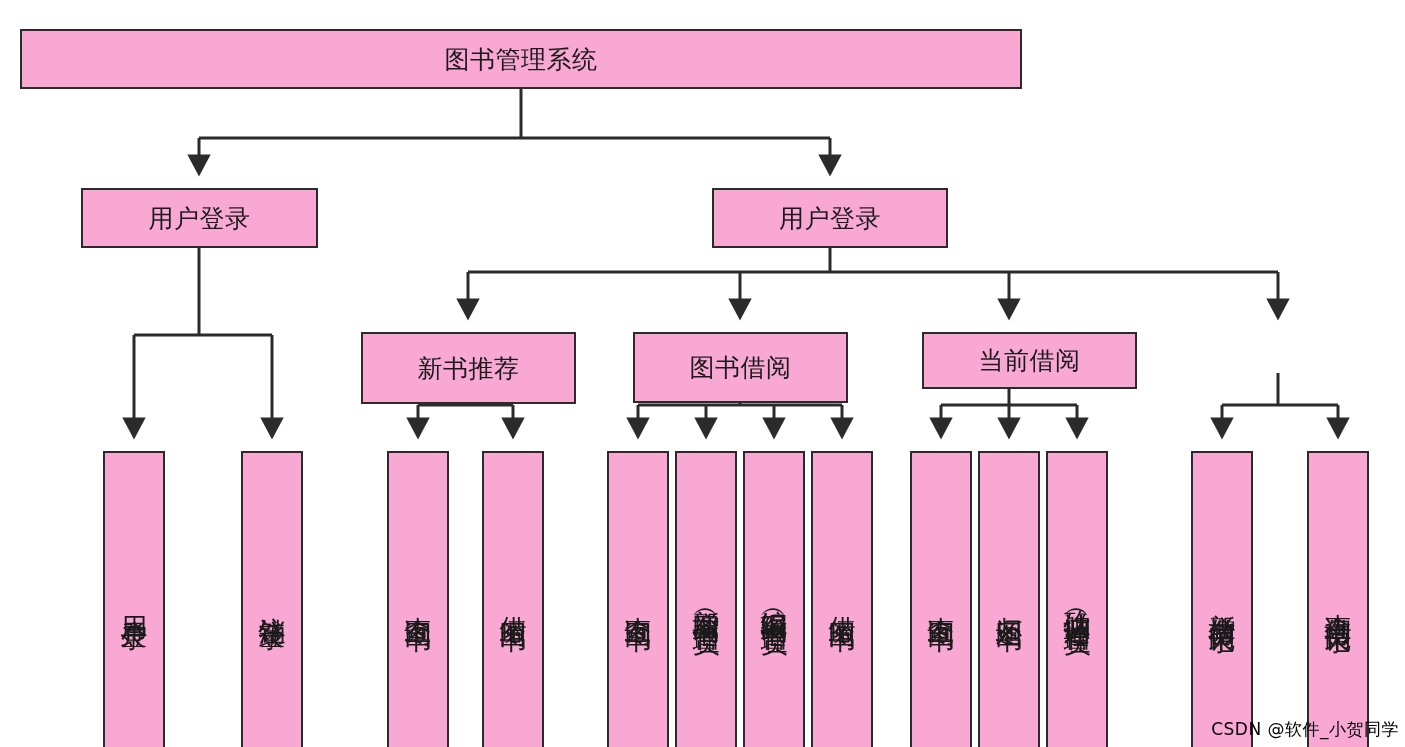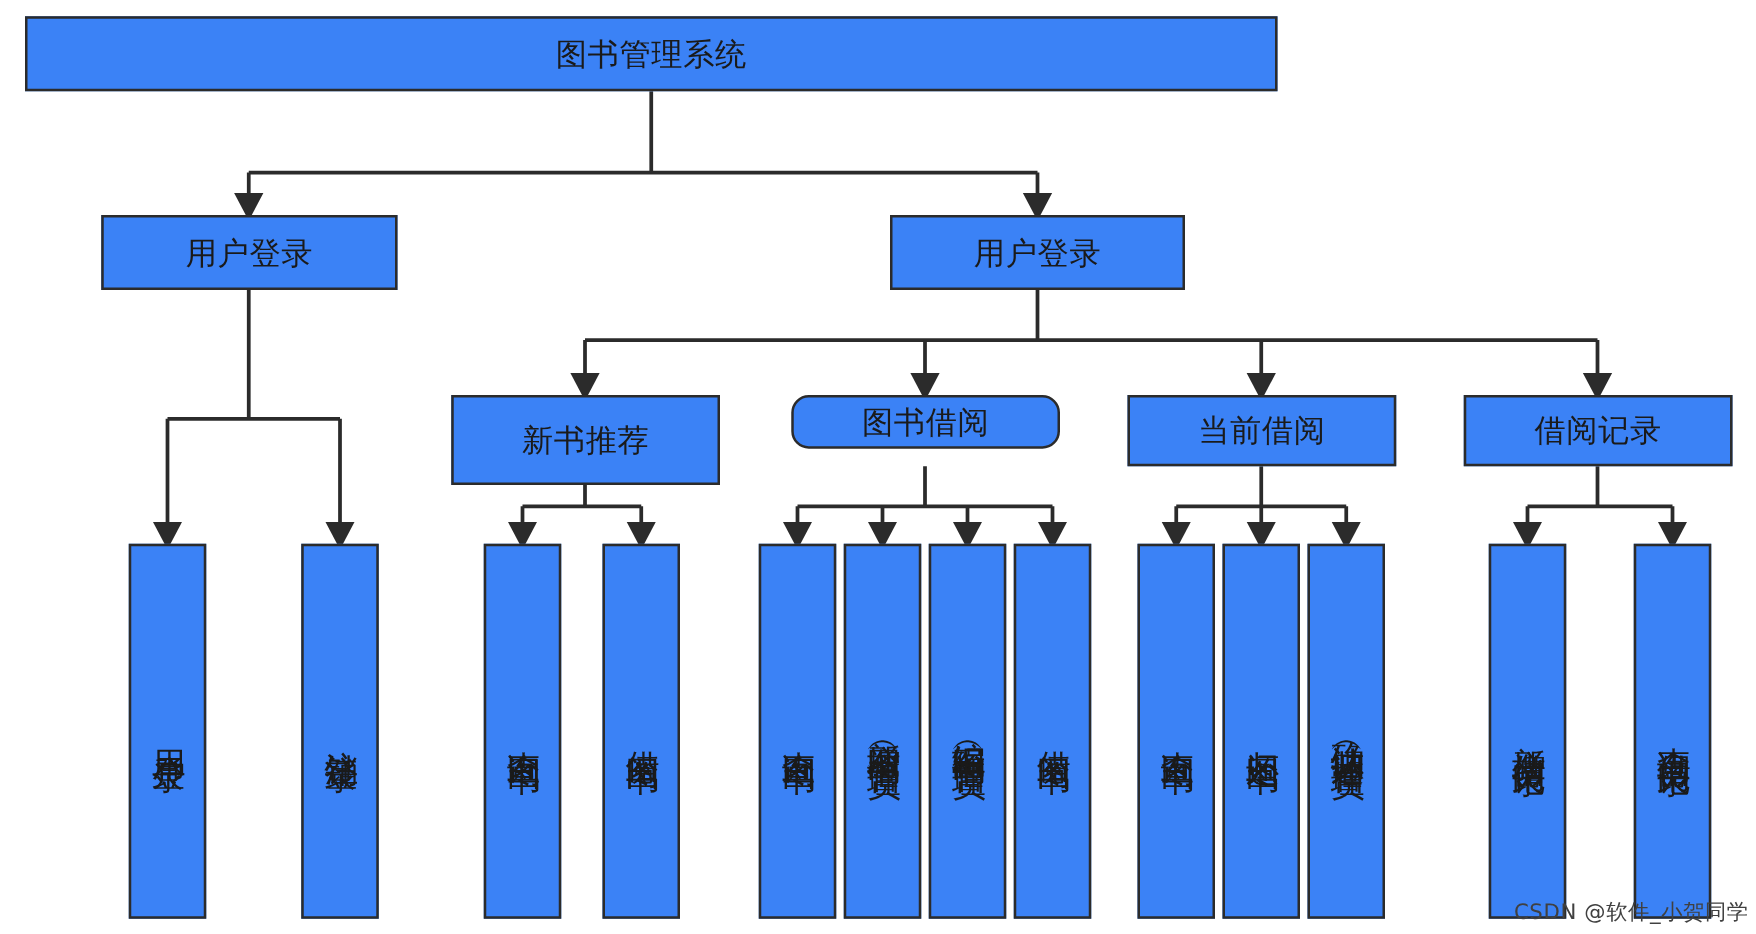--- a/index.html
+++ b/index.html
@@ -22,27 +22,28 @@
     position: absolute;
     left: 0;
     top: 0;
     width: 1405px;
     height: 747px;
     pointer-events: none;
   }
   .node {
     position: absolute;
     box-sizing: border-box;
-    background: #3b82f6;
+    background: #f9a8d4;
     border: 2.5px solid #2b2b2b;
     display: flex;
     align-items: center;
     justify-content: center;
     color: #1a1a1a;
     z-index: 2;
+    margin-top: 16px;
   }
   .node .label {
     display: block;
     text-align: center;
     line-height: 1.0;
   }
   
   .node.horiz .label {
     writing-mode: horizontal-tb;
     font-size: 25px;
@@ -62,21 +63,21 @@
     font-size: 27px;
     line-height: 1.12;
     letter-spacing: 3px;
     white-space: nowrap;
   }
   .watermark {
     position: absolute;
     right: 6px;
     bottom: 6px;
     font-size: 17px;
-    color: #404040;
+    color: #000000;
     letter-spacing: 0.5px;
     z-index: 3;
     white-space: nowrap;
     font-family: "DejaVu Sans", "Liberation Sans", sans-serif;
   }
 </style>
 </head>
 <body>
 
 <div id="canvas">
@@ -138,28 +139,25 @@
   <div class="node horiz" style="left:81px; top:172px; width:237px; height:60px;">
     <span class="label">用户登录</span>
   </div>
   <div class="node horiz" style="left:712px; top:172px; width:236px; height:60px;">
     <span class="label">用户登录</span>
   </div>
 
   <div class="node horiz" style="left:361px; top:316px; width:215px; height:72px;">
     <span class="label">新书推荐</span>
   </div>
-  <div class="node horiz" style="left:633px; top:316px; width:215px; height:43px;border-radius:14px;">
+  <div class="node horiz" style="left:633px; top:316px; width:215px; height:71px;">
     <span class="label">图书借阅</span>
   </div>
-  <div class="node horiz" style="left:902px; top:316px; width:215px; height:57px;">
+  <div class="node horiz" style="left:922px; top:316px; width:215px; height:57px;">
     <span class="label">当前借阅</span>
-  </div>
-  <div class="node horiz" style="left:1171px; top:316px; width:215px; height:57px;">
-    <span class="label">借阅记录</span>
   </div>
 
   <div class="node vert" style="left:103px; top:435px; width:62px; height:300px;">
     <span class="label">用户登录</span>
   </div>
   <div class="node vert" style="left:241px; top:435px; width:62px; height:300px;">
     <span class="label">注销登录</span>
   </div>
 
   <div class="node vert" style="left:387px; top:435px; width:62px; height:300px;">

